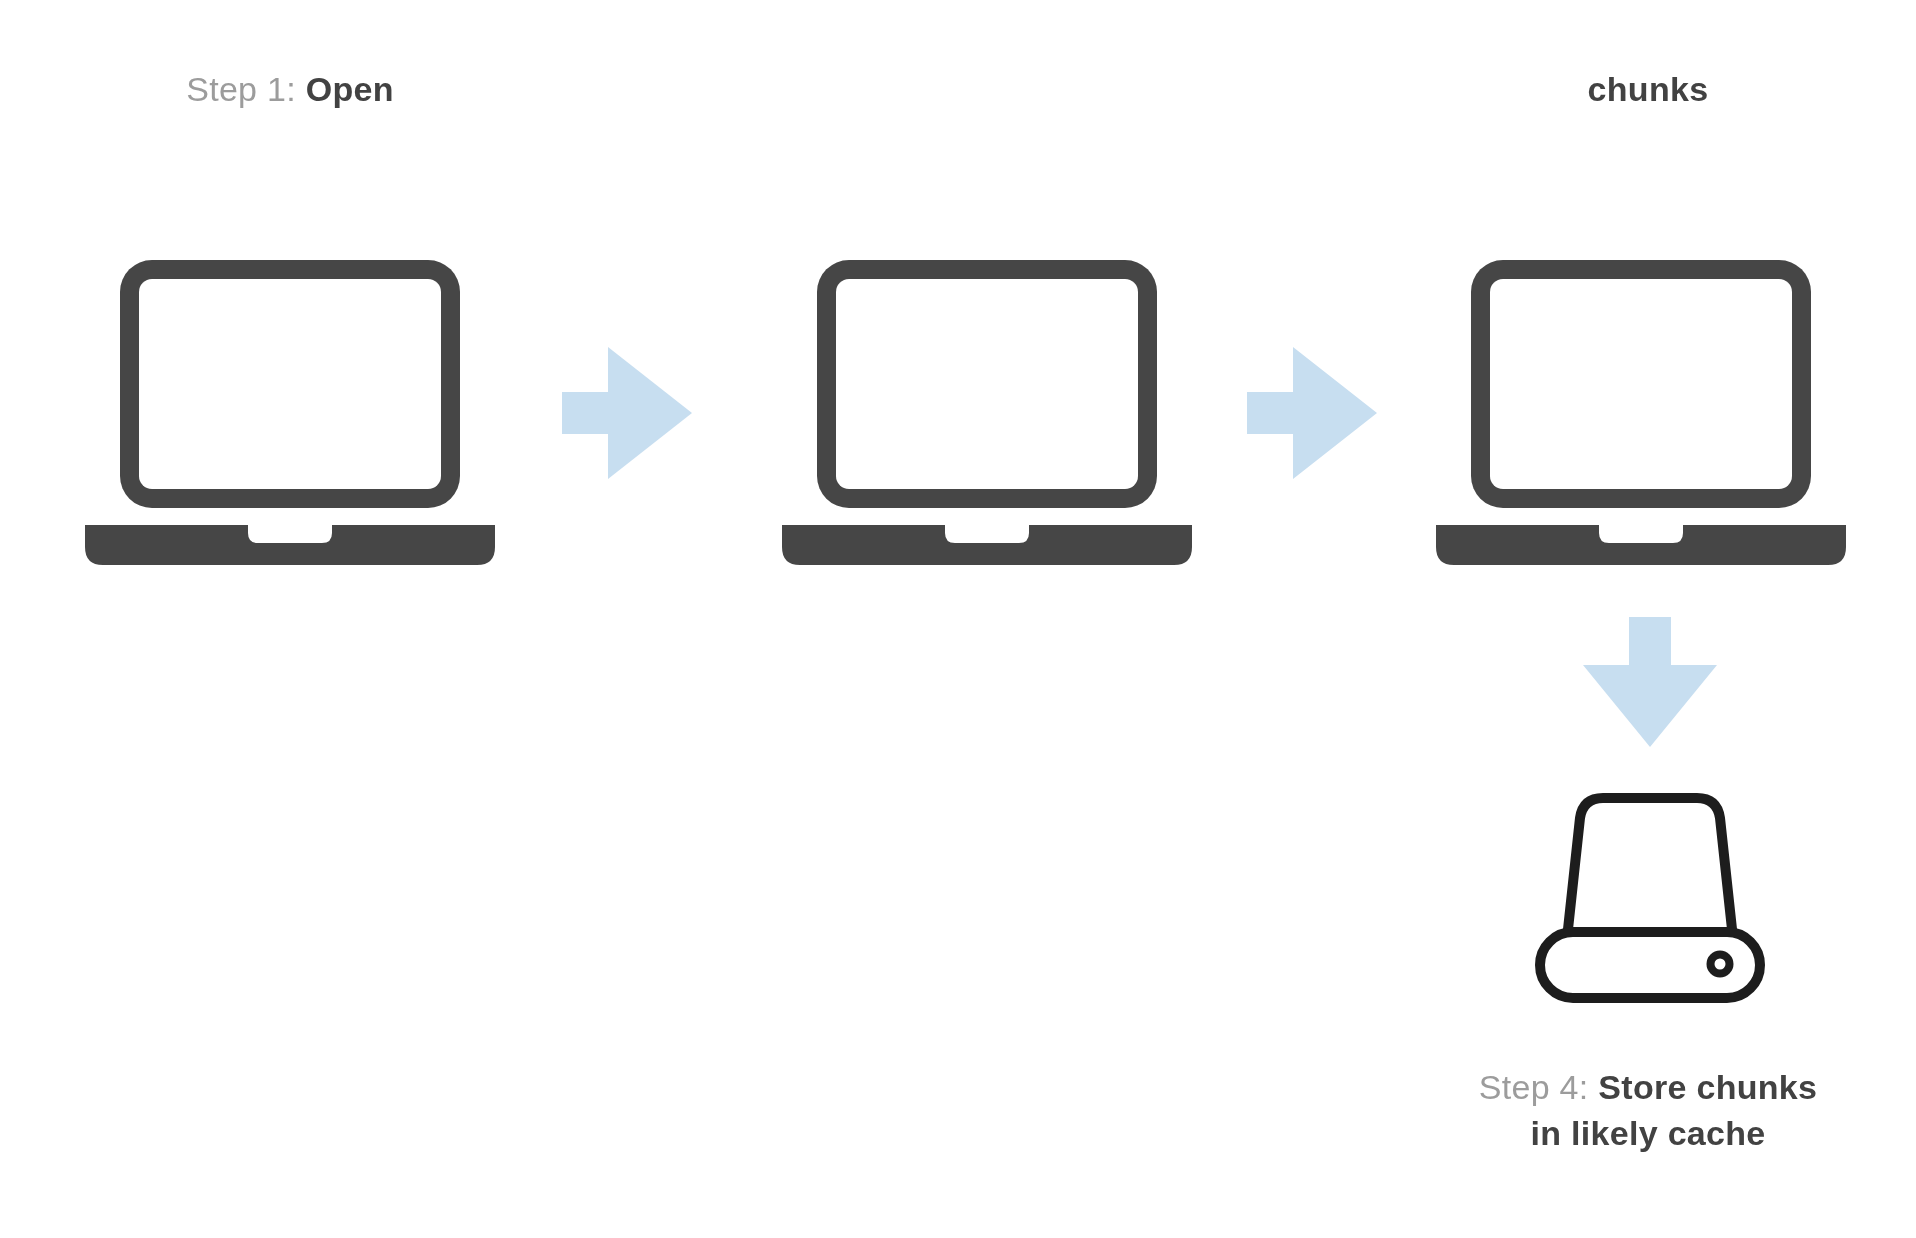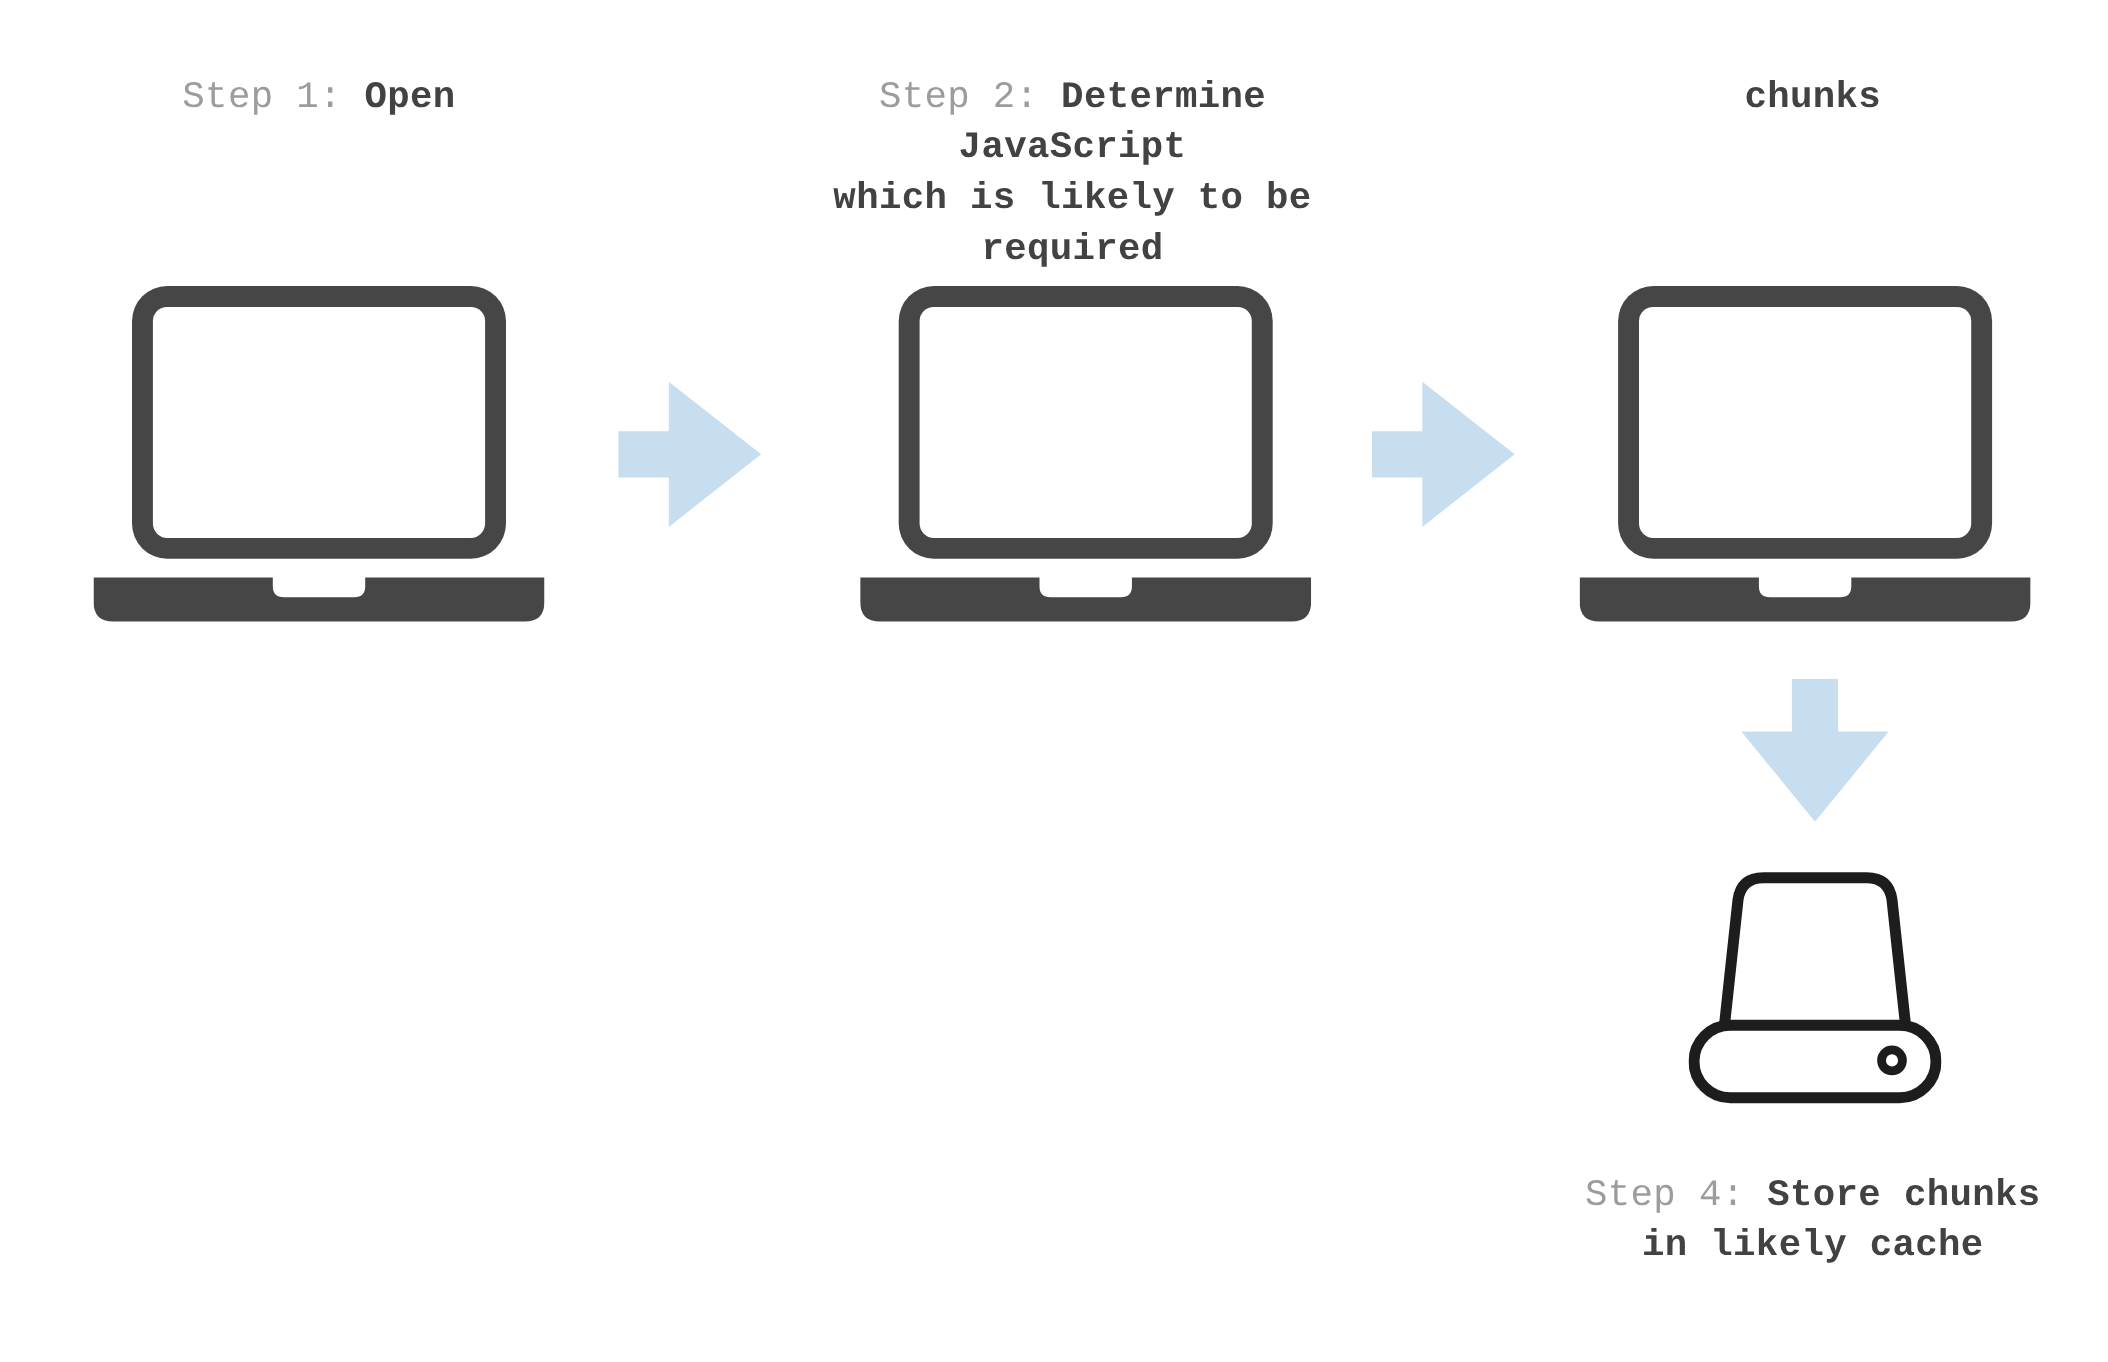--- a/index.html
+++ b/index.html
@@ -12,44 +12,39 @@
   }
   html,body{margin:0;padding:0;background:var(--bg);}
   #stage{
     position:relative;width:1916px;height:1238px;background:var(--bg);
     overflow:hidden;font-family:"Liberation Sans","DejaVu Sans",sans-serif;
   }
   .abs{position:absolute;}
   .caption{
     width:520px;text-align:center;font-size:34px;line-height:46px;
     letter-spacing:.3px;
-    font-family:Liberation Mono, monospace;
   }
   .caption .gray{color:var(--gray-text);font-weight:400;}
   .caption .bold{color:var(--bold-text);font-weight:700;}
   .laptop-fill{fill:var(--dark);}
   .screen-hole{fill:var(--bg);}
   .arrow-fill{fill:var(--blue);}
   .drive-line{fill:var(--bg);stroke:var(--ink);stroke-width:10;stroke-linejoin:round;}
   .drive-dot{fill:var(--bg);stroke:var(--ink);stroke-width:8;}
   svg{display:block;}
 </style>
 </head>
 <body>
 
 <div id="stage">
 
   <div class="abs caption" style="left:30px;top:66px;">
     <div><span class="gray">Step 1: </span><span class="bold">Open</span></div>
   </div>
 
-  <div class="abs caption" style="left:715px;top:66px;">
-    <div><span class="gray">Step 2: </span><span class="bold">Determine JavaScript</span></div>
-    <div><span class="bold">which is likely to be required</span></div>
-  </div>
 
   <div class="abs caption" style="left:1388px;top:66px;">
     <div><span class="bold">chunks</span></div>
   </div>
 
   <svg class="abs" style="left:85px;top:260px;" width="410" height="310" viewBox="0 0 410 310">
     <rect class="laptop-fill" x="35" y="0" width="340" height="248" rx="32"></rect>
     <rect class="screen-hole" x="54" y="19" width="302" height="210" rx="13"></rect>
     <path class="laptop-fill" d="M0,265 L163,265 L163,273 Q163,283 173,283 L237,283 Q247,283 247,273 L247,265 L410,265 L410,287 Q410,305 392,305 L18,305 Q0,305 0,287 Z"></path>
   </svg>

